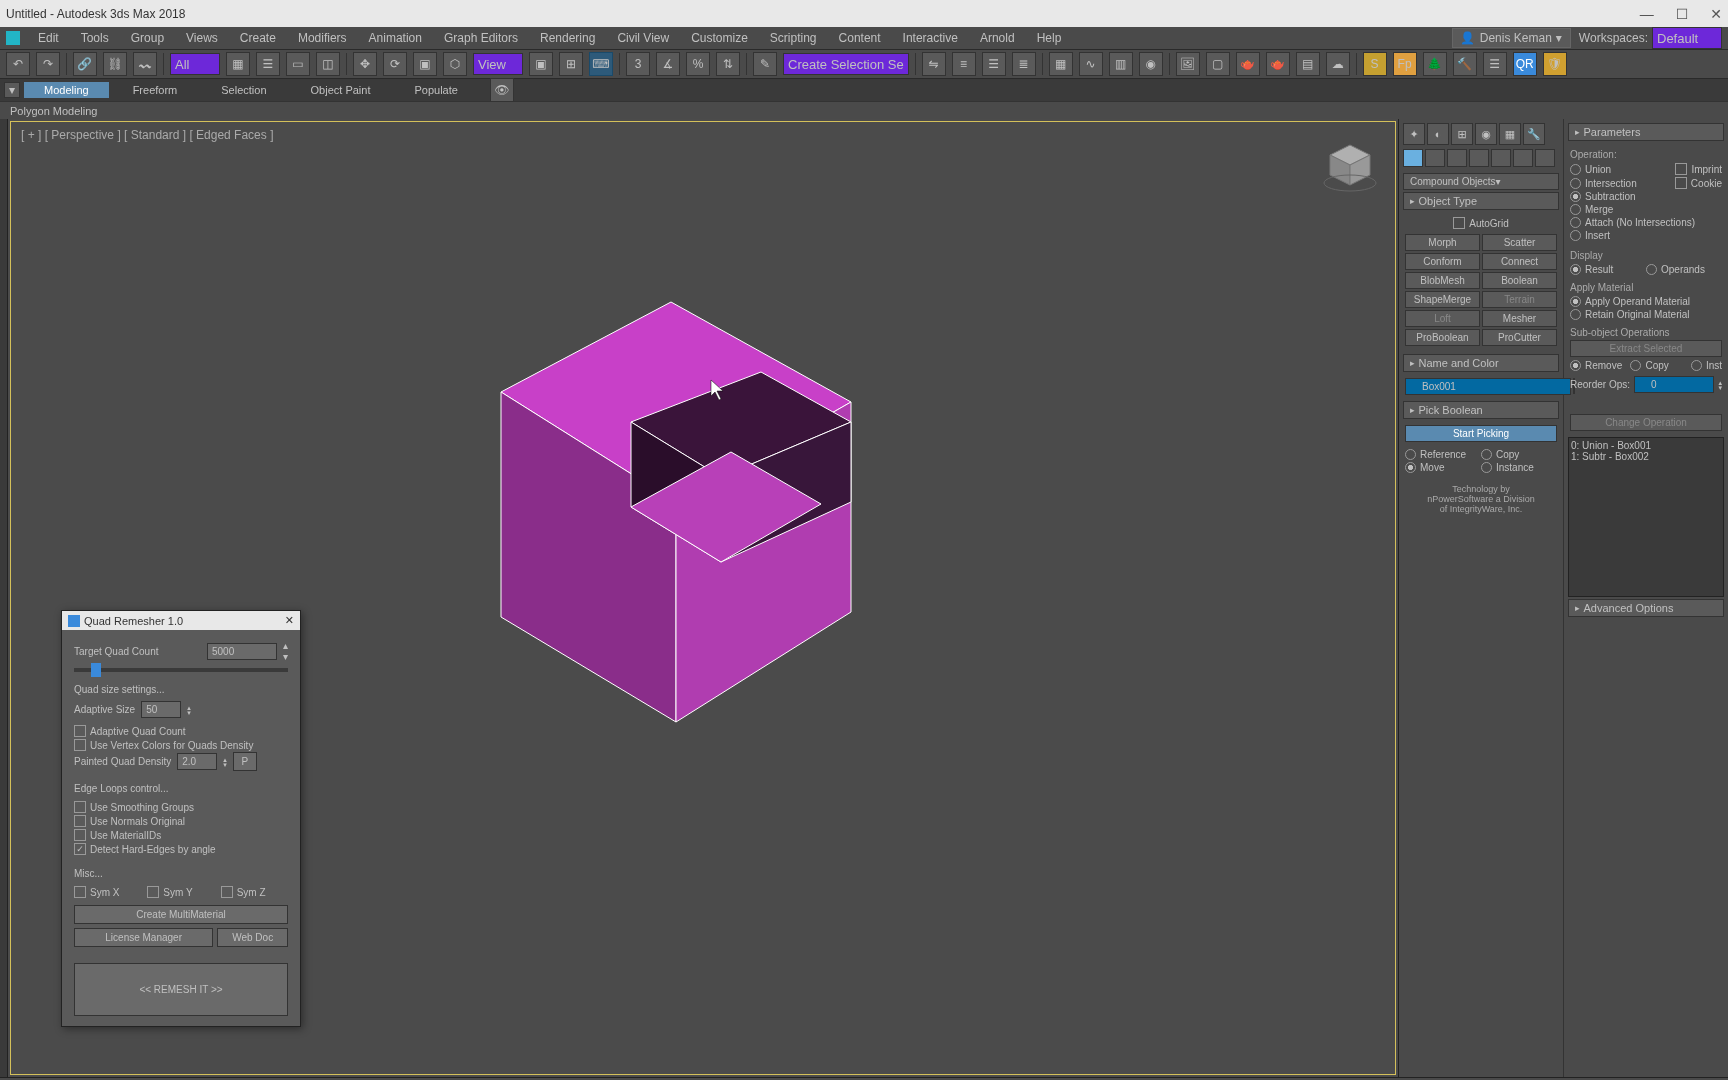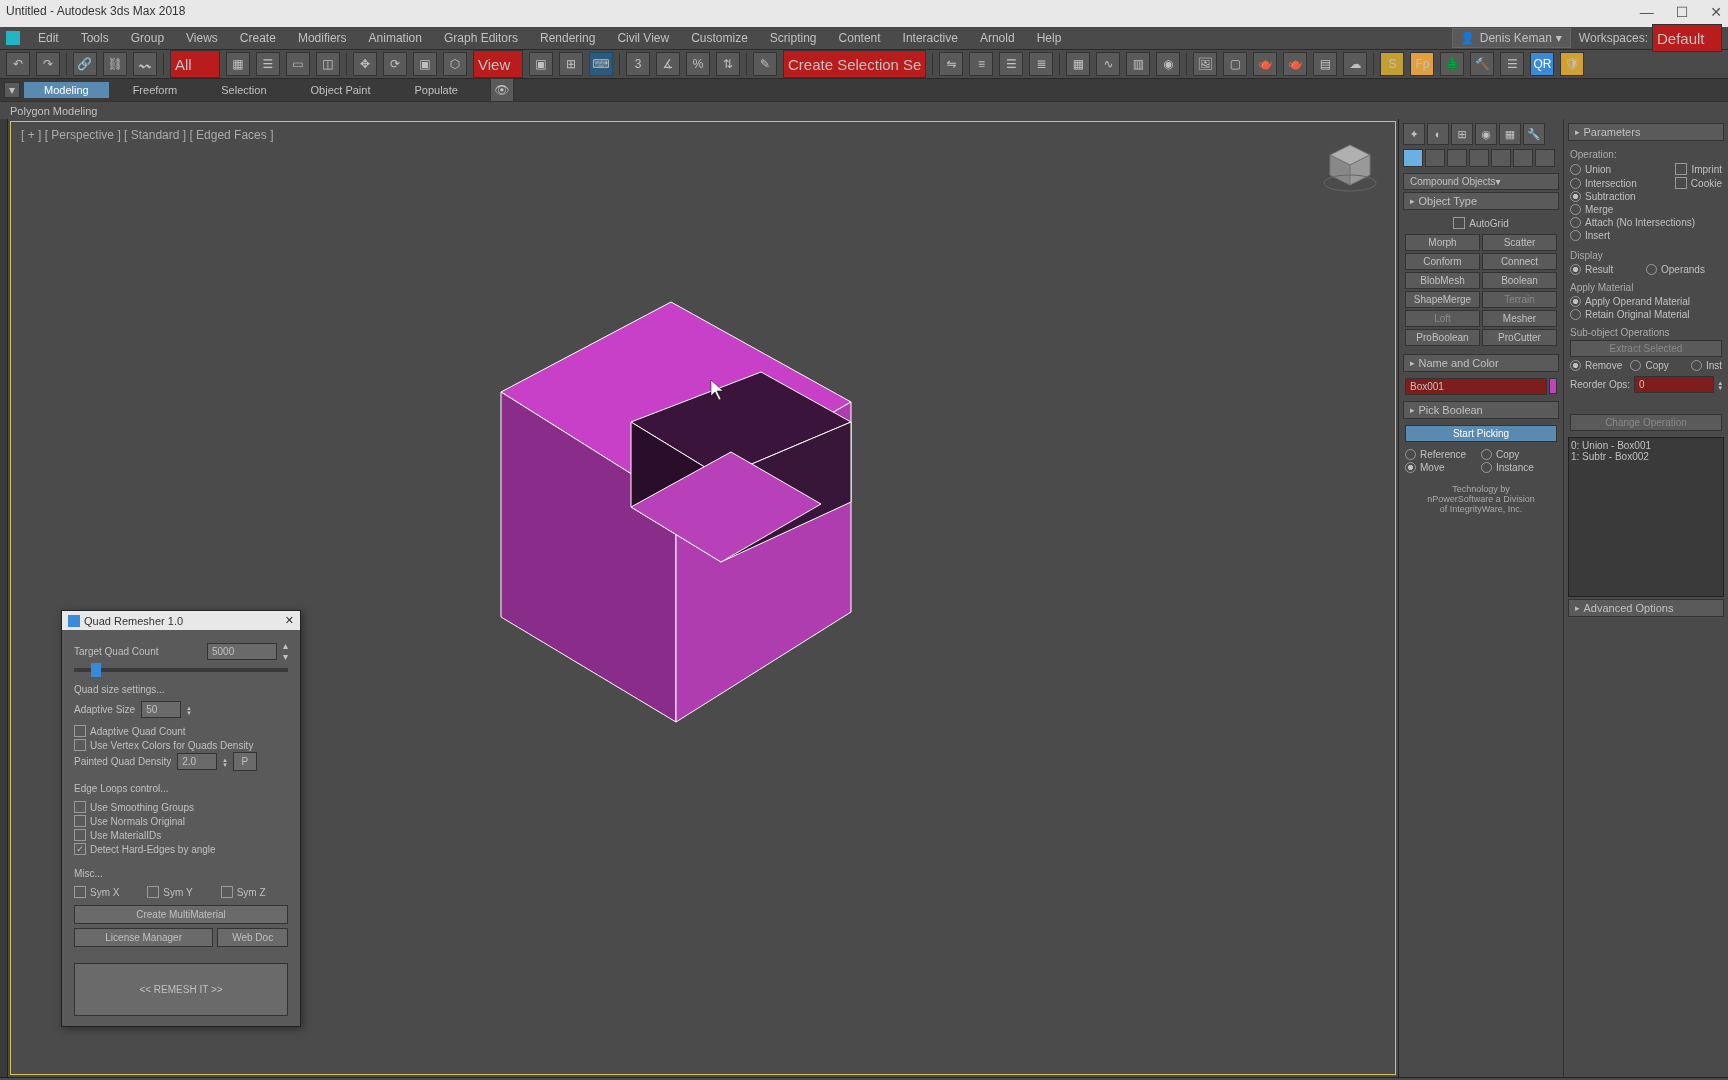--- a/index.html
+++ b/index.html
@@ -1,27 +1,27 @@
 <!DOCTYPE html>
 <html><head>
 <meta charset="utf-8">
 <style>
 * { margin: 0; padding: 0; box-sizing: border-box; font-family: Tahoma, Arial, sans-serif; }
 body { background: #393939; color: #c0c0c0; font-size: 11px; overflow: hidden; width: 1728px; height: 1080px; }
-.titlebar { height: 27px; background: #e8e8e8; color: #333; display: flex; padding: 4px 6px; font-size: 12px; }
+.titlebar { height: 27px; background: #e8e8e8; color: #333; display: flex; align-items: center; padding: 13px 6px; font-size: 12px; }
 .titlebar .winbtns { margin-left: auto; display: flex; gap: 22px; font-size: 14px; color: #555; }
 .menubar { height: 22px; background: #4a4a4a; display: flex; align-items: center; padding: 0 6px; gap: 2px; font-size: 12px; }
 .menubar .mitem { padding: 2px 10px; cursor: pointer; }
 .menubar .right { margin-left: auto; display: flex; align-items: center; gap: 8px; }
 .menubar .userbtn { background: #5a5a5a; padding: 2px 8px; border: 1px solid #666; display: flex; align-items: center; gap: 4px; }
 .workspaces { display:flex; align-items:center; gap:4px;}
 .toolbar1 { height: 30px; background: #4a4a4a; border-top: 1px solid #2a2a2a; border-bottom: 1px solid #2a2a2a; display: flex; align-items: center; padding: 0 6px; gap: 6px; }
 .tbtn { width: 24px; height: 24px; background: #5a5a5a; border: 1px solid #333; display: inline-flex; align-items: center; justify-content: center; cursor: pointer; font-size: 12px; }
 .tbtn.active{ background:#2d5a7a; border-color:#1a4a6a;}
-.tdrop { height: 28px; background: #b91c1c; border: 1px solid #333; padding: 0 4px; display: inline-flex; align-items: center; font-size: 15px; min-width: 50px; }
+.tdrop { height: 22px; background: #6d28d9; border: 1px solid #333; padding: 0 4px; display: inline-flex; align-items: center; font-size: 13px; min-width: 50px; }
 .ribbonbar { height: 22px; background: #3a3a3a; display: flex; align-items: center; padding: 0 4px; gap: 4px; font-size: 11px; }
 .ribtab { padding: 2px 20px; cursor: pointer; }
 .ribtab.active { background: #5a8ab0; color: #fff; }
 .ribstrip { height: 18px; background: #4a4a4a; border-top:1px solid #333; padding: 0 10px; font-size: 11px; display: flex; align-items: center; }
 .mainrow { display: flex; height: 958px; }
 .leftstrip { width: 8px; background: #3a3a3a; border-right: 1px solid #222; }
 .viewport-wrap { flex: 1; position: relative; background: #4b4b4b; }
 .vp-label { position: absolute; top: 6px; left: 10px; font-size: 12px; color: #aaa; }
 .viewport { position: absolute; inset: 2px; background: #4b4b4b; border: 1px solid #d4c05a; }
 .cmdpanel { width: 330px; background: #4a4a4a; border-left: 1px solid #222; display: flex; }
@@ -33,21 +33,21 @@
 .subtab{ width:20px; height:18px; background:#5a5a5a; border:1px solid #333;}
 .subtab.active{ background:#6ab0e0;}
 .panel-hdr{ background:#5a5a5a; border:1px solid #333; padding:2px 6px; margin:2px 4px; font-size:11px; display:flex; align-items:center; gap:4px;}
 .panel-hdr::before{ content:'▸'; font-size:9px;}
 .panel-body{ padding:4px 6px; font-size:10px;}
 .btnrow{ display:flex; gap:2px; margin-bottom:2px;}
 .pbtn{ flex:1; background:#5a5a5a; border:1px solid #333; padding:2px 0; text-align:center; font-size:10px; cursor:pointer;}
 .pbtn.blue{ background:#5a8ab0; color:#fff;}
 .pbtn.dim{ color:#888;}
 .cmd-drop{ background:#5a5a5a; border:1px solid #333; margin:2px 4px; padding:2px 6px; font-size:10px; display:flex; justify-content:flex-start;}
-.cmd-input{ background:#7f1d1d; border:1px solid #333; padding:2px 4px; font-size:10px; flex:1; color:#c0c0c0;}
+.cmd-input{ background:#0369a1; border:1px solid #333; padding:2px 16px; font-size:10px; flex:1; color:#c0c0c0;}
 .radio{ display:flex; align-items:center; gap:4px; padding:1px 0; font-size:10px;}
 .radio::before{ content:''; width:9px; height:9px; border:1px solid #999; border-radius:50%; display:inline-block;}
 .radio.on::before{ background: radial-gradient(circle,#c0c0c0 40%,transparent 45%);}
 .check{ display:flex; align-items:center; gap:4px; padding:1px 0; font-size:10px;}
 .check::before{ content:''; width:10px; height:10px; border:1px solid #999; display:inline-block;}
 .check.on::before{ content:'✓'; color:#c0c0c0; font-size:9px; line-height:10px; text-align:center;}
 .lbl{ font-size:10px; color:#aaa; padding:2px 0;}
 .listbox{ background:#3a3a3a; border:1px solid #222; height:160px; margin:2px 4px; padding:2px; font-size:10px;}
 .swatch{ width:18px; height:16px; background:#c040c0; border:1px solid #333; margin-left:auto;}
 

